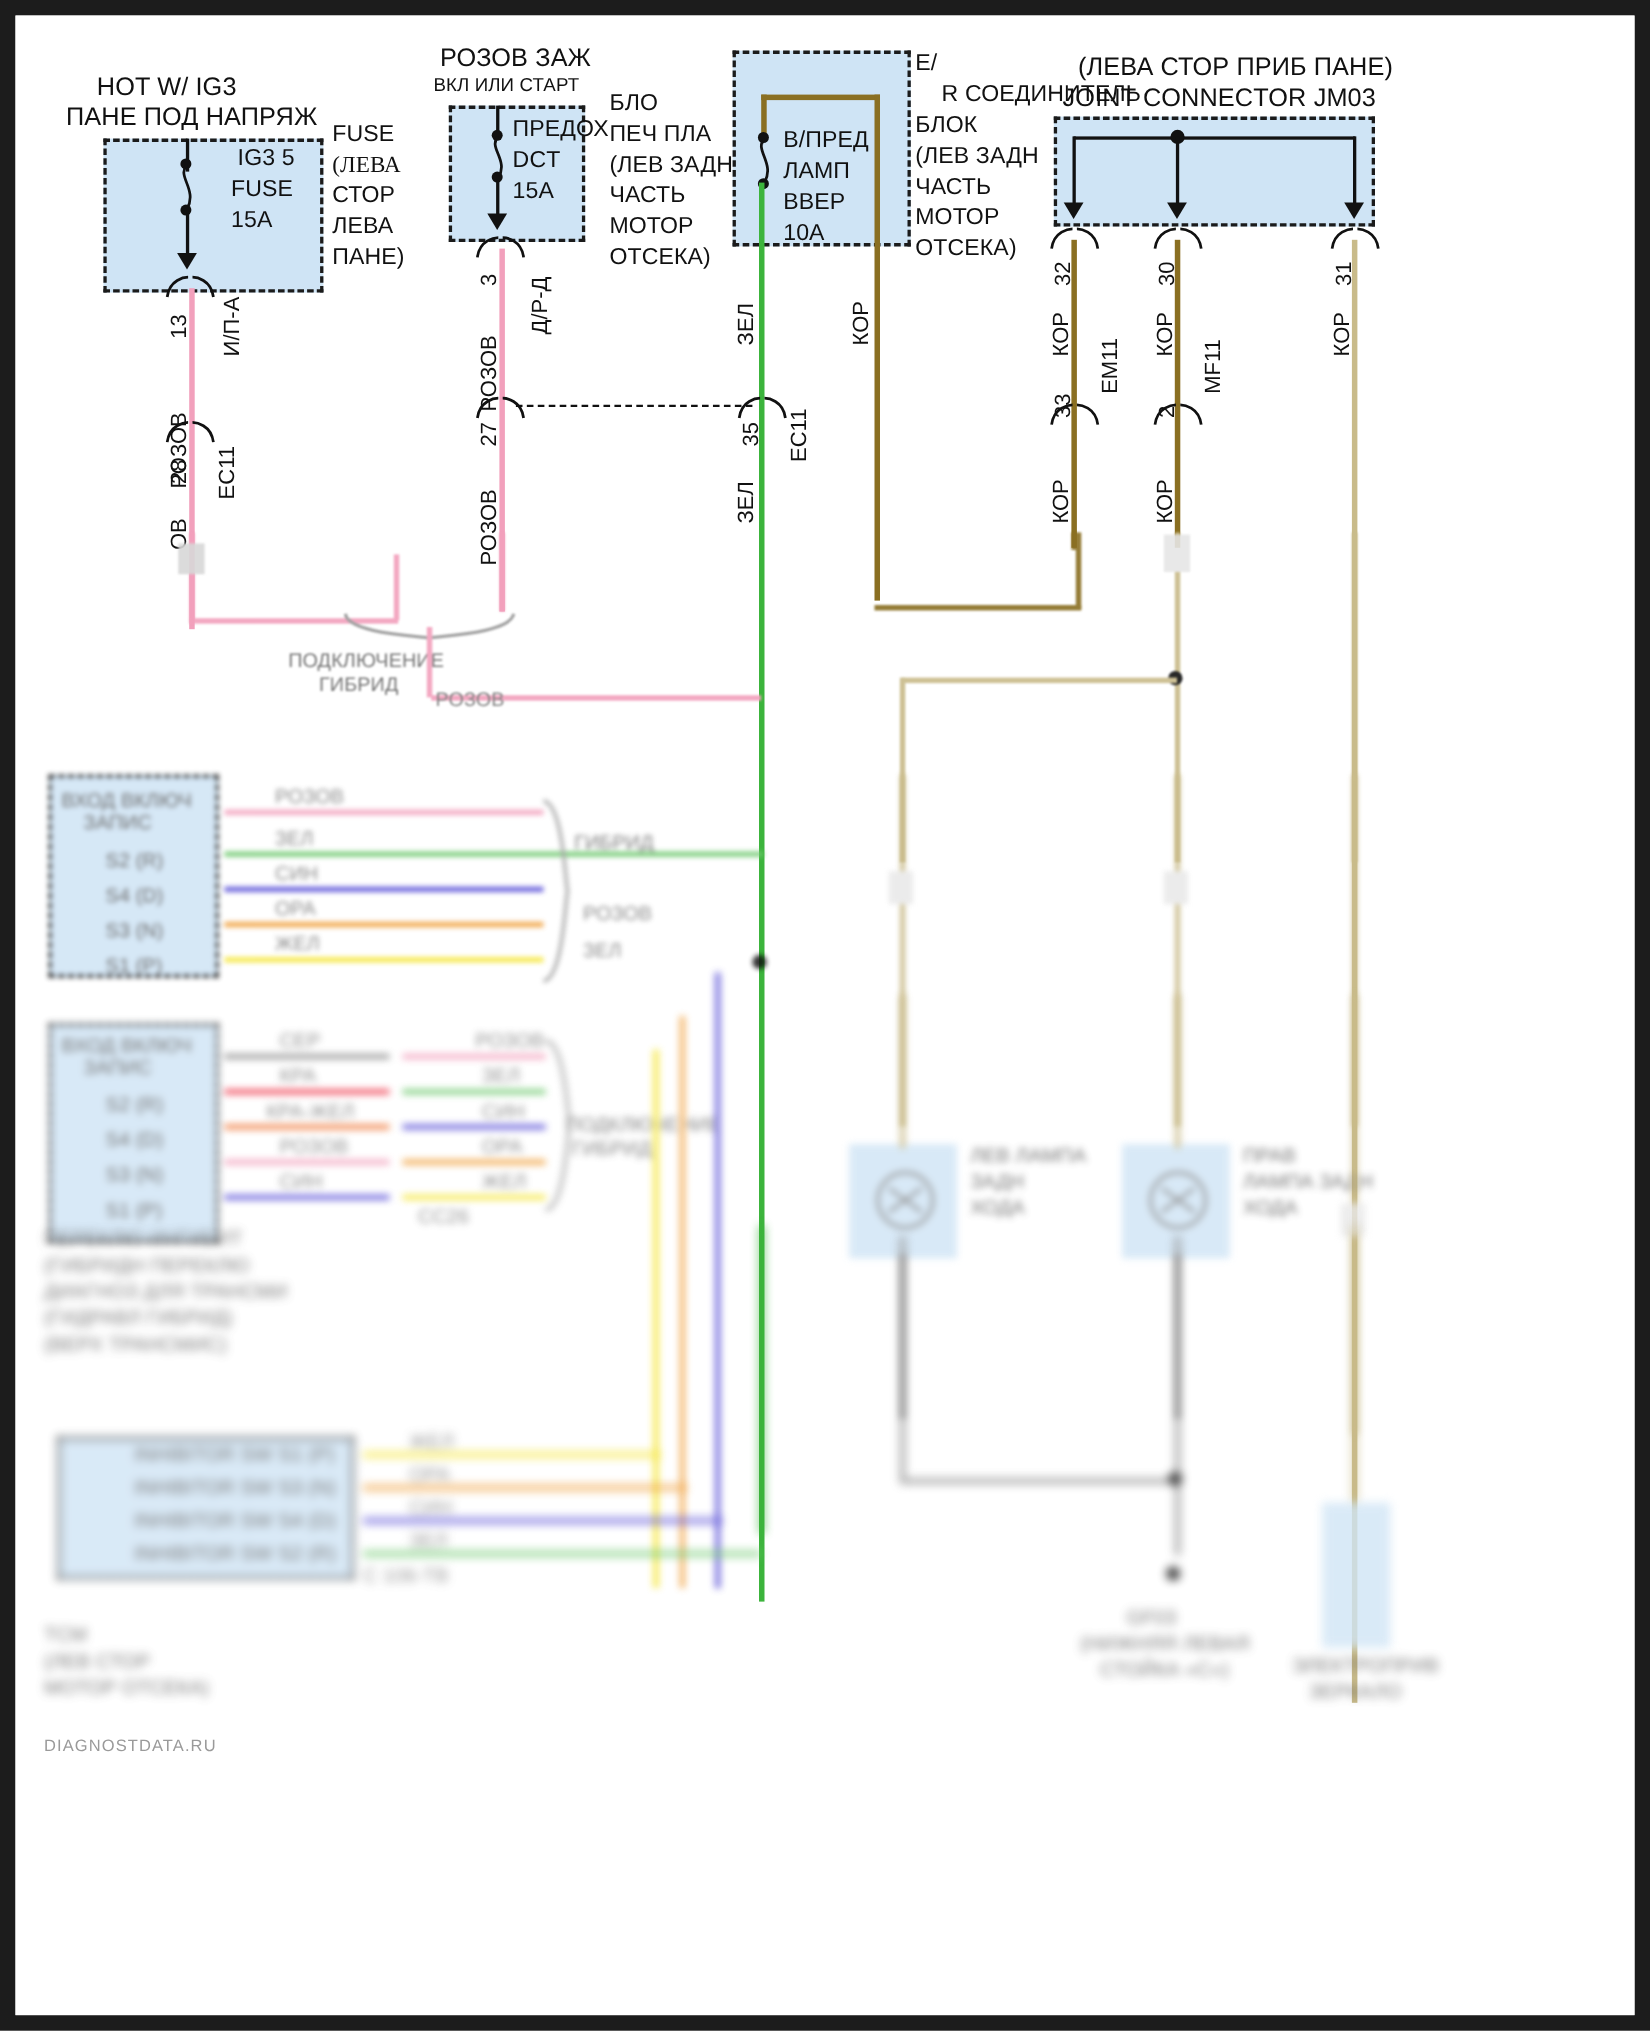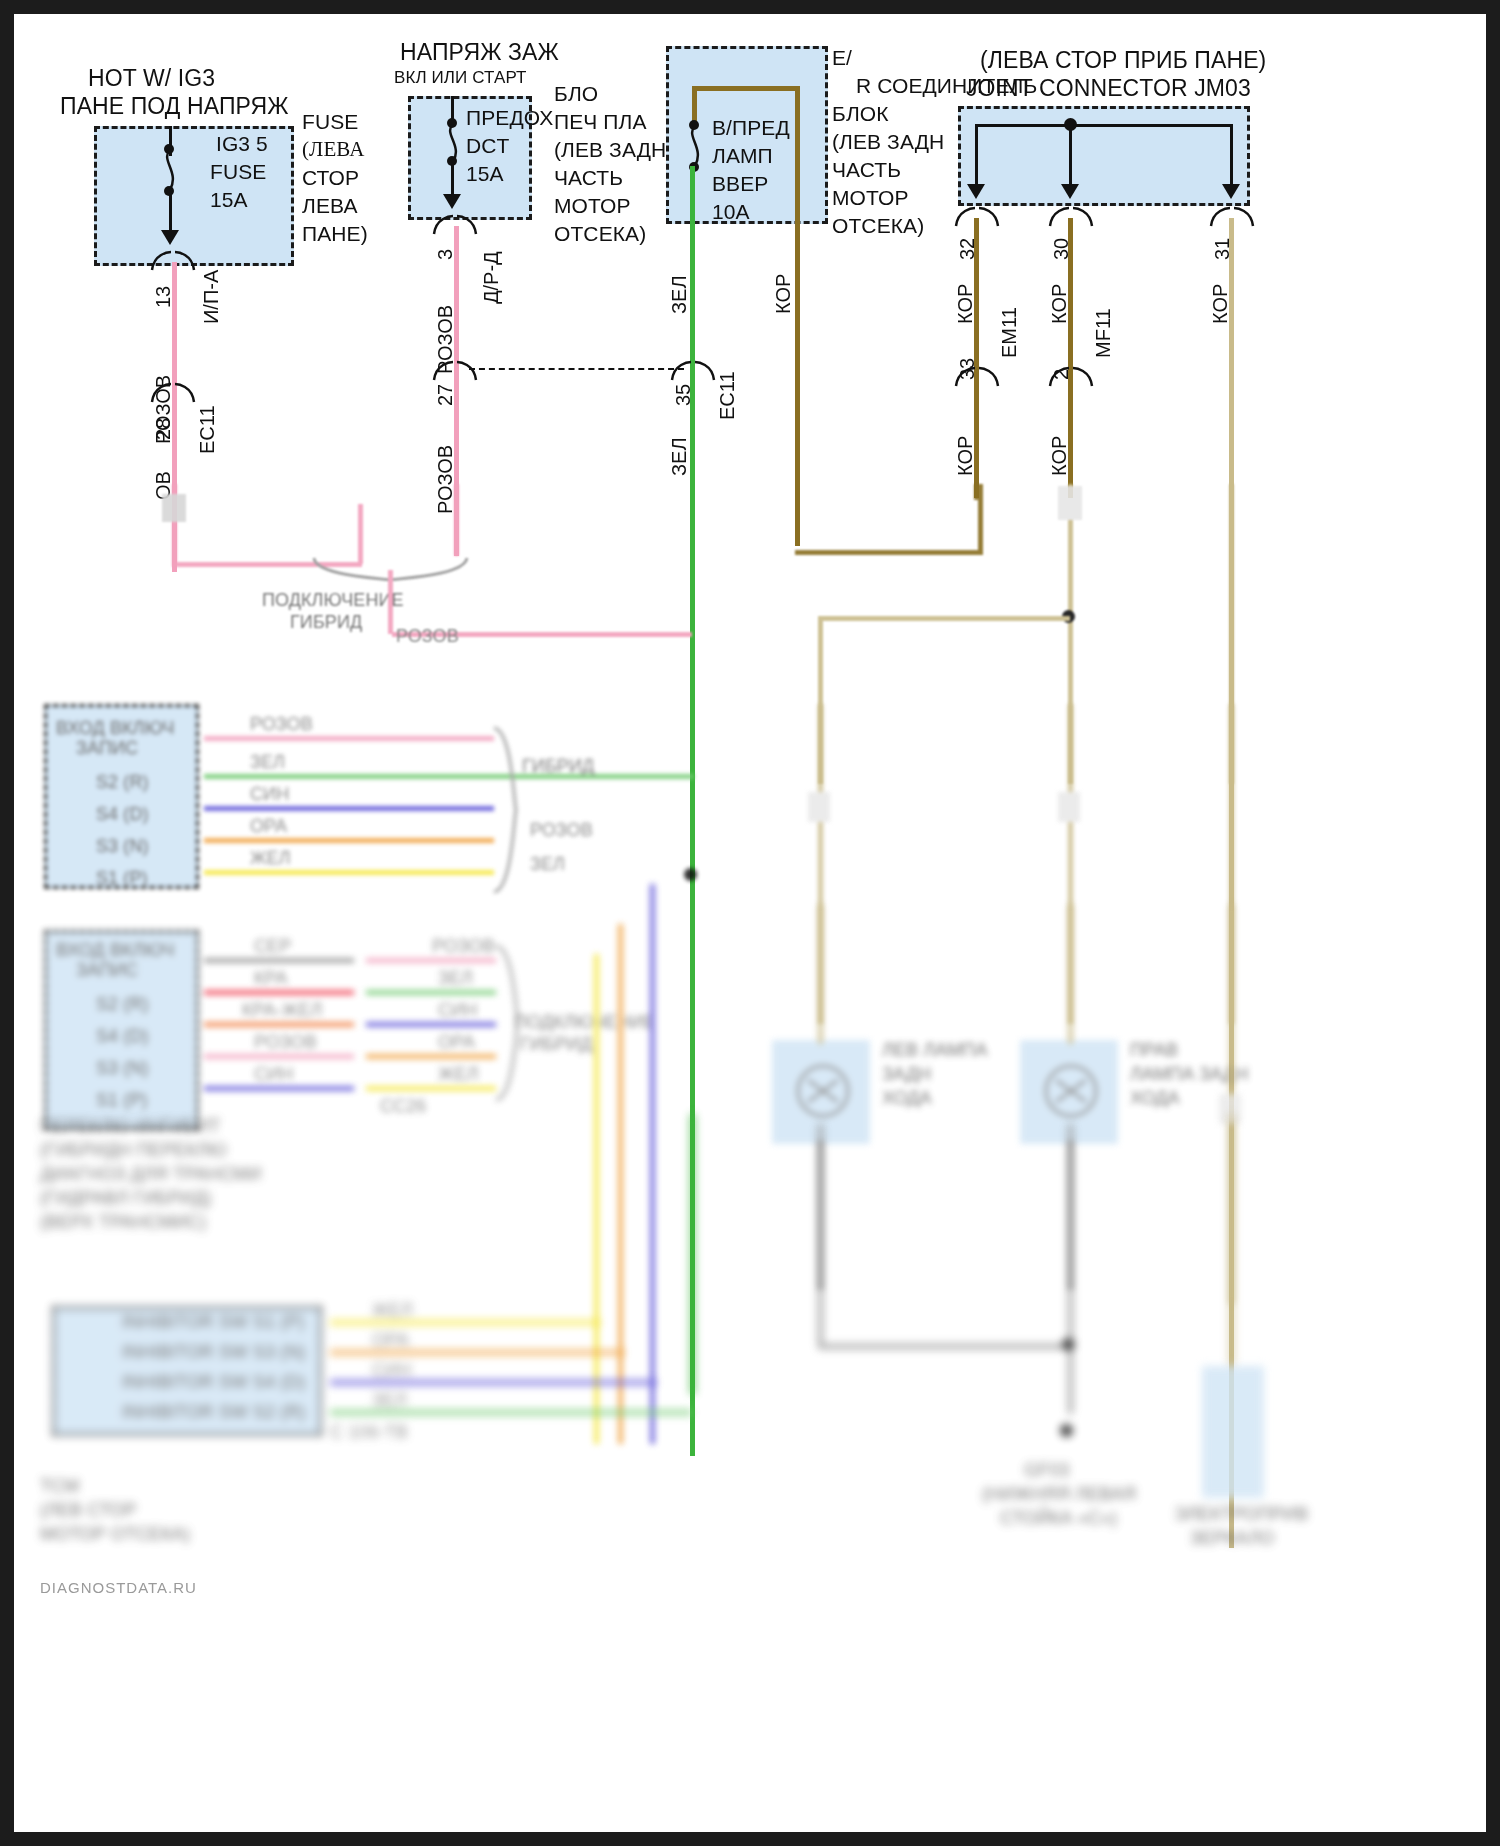--- a/index.html
+++ b/index.html
@@ -89,21 +89,21 @@
     <div class="vtxt" style="left:138px;top:430px;">РОЗОВ</div>
 
     <svg class="conn-svg" style="left:136px;top:368px;" width="46" height="22">
       <path d="M2 20 C 4 4, 18 2, 21 2" stroke="#111" stroke-width="2.5" fill="none"></path>
       <path d="M25 2 C 28 2, 42 4, 44 20" stroke="#111" stroke-width="2.5" fill="none"></path>
     </svg>
     <div class="vtxt" style="left:138px;top:426px;">28</div>
     <div class="vtxt" style="left:182px;top:440px;">EC11</div>
     <div class="vtxt" style="left:138px;top:486px;">ОВ</div>
 
-    <div class="txt" style="left:386px;top:26px;font-size:23px;">НАПРЯЖ ЗАЖ</div>
+    <div class="txt" style="left:386px;top:26px;font-size:23px;">РОЗОВ ЗАЖ</div>
     <div class="txt" style="left:380px;top:54px;font-size:17px;">ВКЛ ИЛИ СТАРТ</div>
 
     <div class="modbox" style="left:394px;top:82px;width:124px;height:124px;"></div>
     <div class="vline" style="left:437px;top:82px;height:30px;"></div>
     <div class="dot sm" style="left:433px;top:104px;"></div>
     <svg class="fuse" style="left:427px;top:110px;" width="24" height="40">
       <path d="M12 0 C 2 10, 22 21, 12 38" stroke="#111" stroke-width="2.5" fill="none"></path>
     </svg>
     <div class="dot sm" style="left:433px;top:142px;"></div>
     <div class="vline" style="left:437px;top:150px;height:34px;"></div>

